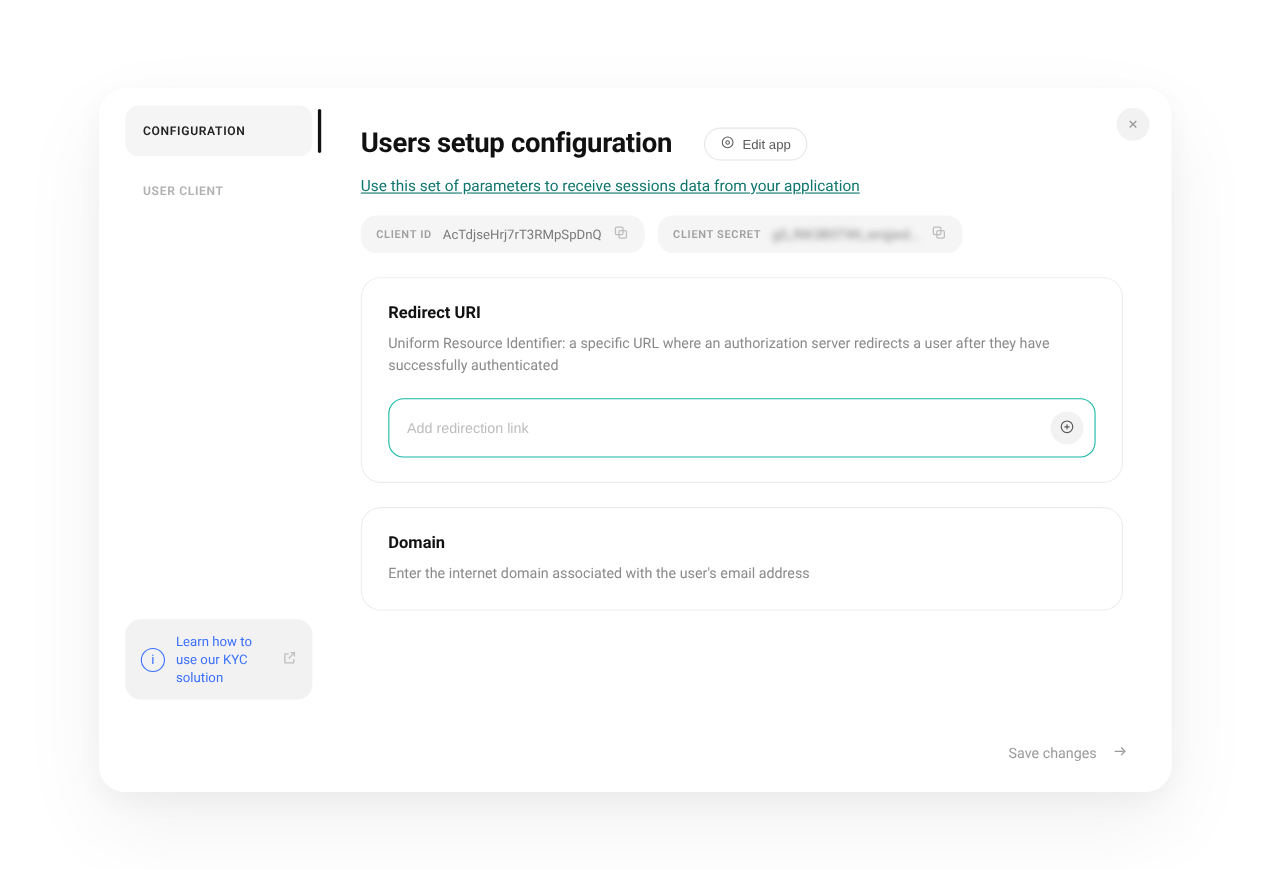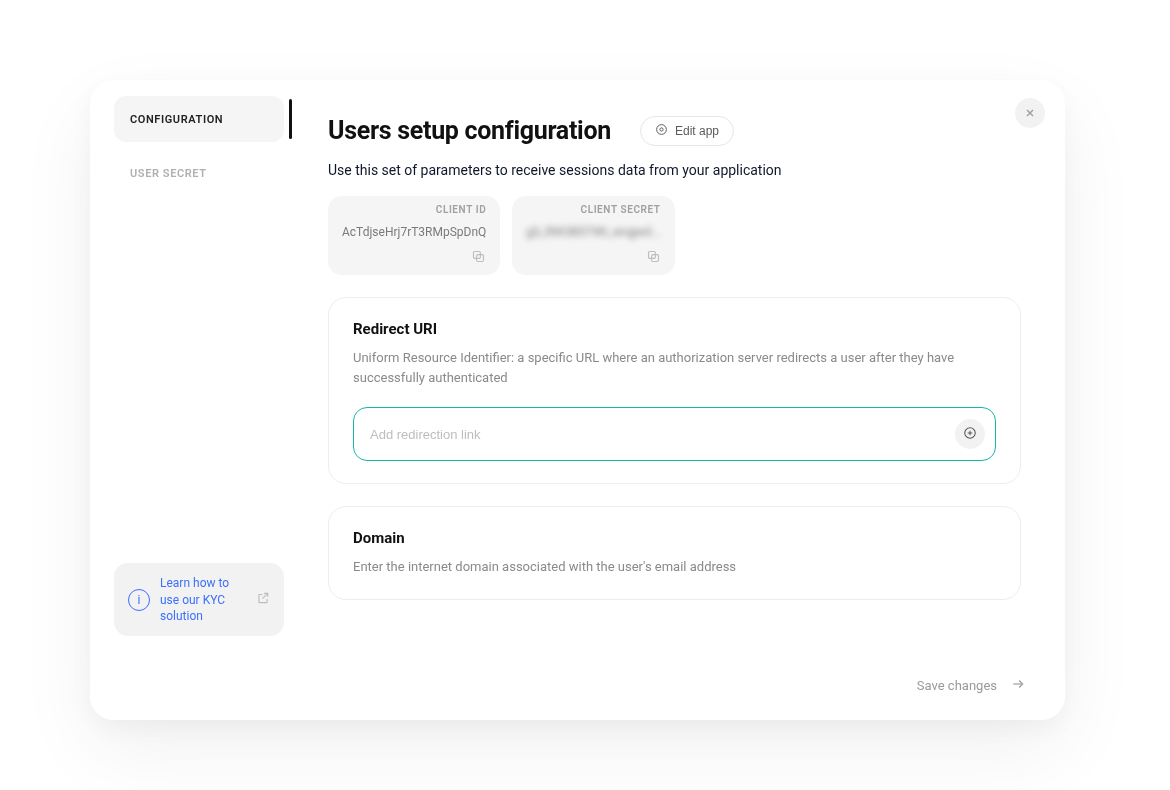--- a/index.html
+++ b/index.html
@@ -116,32 +116,31 @@
     border-radius: 999px;
     padding: 6px 14px;
     display: inline-flex;
     align-items: center;
     gap: 7px;
     font-size: 12px;
     color: #5a5a5a;
     background: #fff;
     cursor: pointer;
   }
-  .subtitle { font-size: 14px; color: #0f172a; margin-top: 16px; }
+  .subtitle { font-size: 14px; color: #0f766e; margin-top: 16px; text-decoration: underline; }
 
   .cred-row { display:flex; gap:12px; margin-top: 18px; }
   .chip {
     background: #f5f5f5;
     border-radius: 14px;
     padding: 8px 14px;
     display: inline-flex;
-    align-items: flex-end;
+    align-items: center;
     gap: 10px;
     font-size: 12px;
-    flex-direction: column;
   }
   .chip-label { font-size: 10px; letter-spacing: 0.6px; color: #a0a0a0; font-weight:600; }
   .chip-value { color: #7a7a7a; }
   .chip-value.blur { filter: blur(3px); }
   .copy-icon { color:#bdbdbd; cursor:pointer; }
 
   .card {
     border: 1px solid #ededed;
     border-radius: 18px;
     padding: 22px 24px;
@@ -200,21 +199,21 @@
 
 <div class="modal">
   <div class="modal-body">
 
     <aside class="sidebar">
       <div class="sidebar-top">
         <div class="nav-item active">
           <span>CONFIGURATION</span>
         </div>
         <div class="nav-item">
-          <span>USER SECRET</span>
+          <span>USER CLIENT</span>
         </div>
       </div>
 
       <div class="help-card">
         <span class="help-icon">i</span>
         <span class="help-text">Learn how to use our KYC solution</span>
         <span class="ext-icon">
           <svg width="14" height="14" viewBox="0 0 24 24" fill="none" stroke="currentColor" stroke-width="2">
               <path d="M14 4h6v6"></path>
               <path d="M20 4l-9 9"></path>

